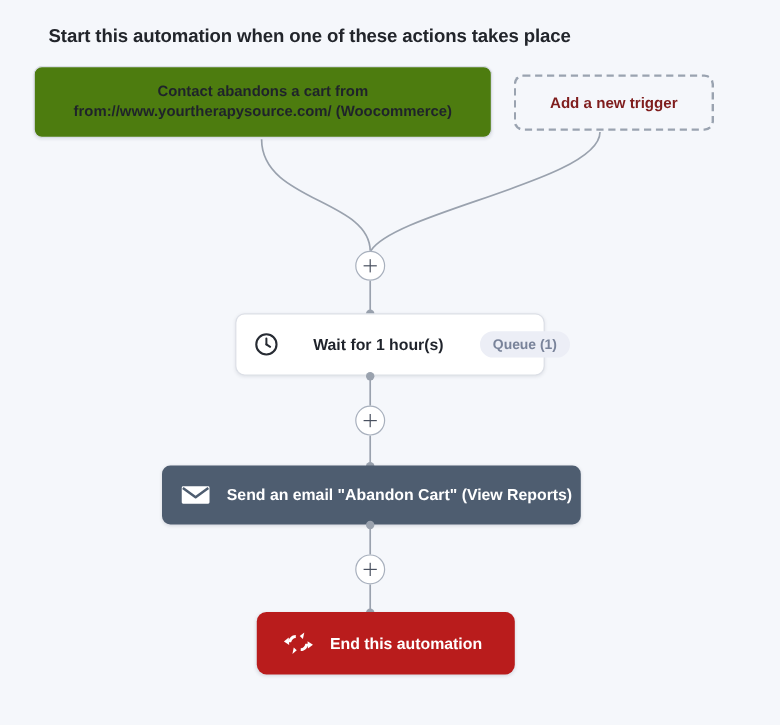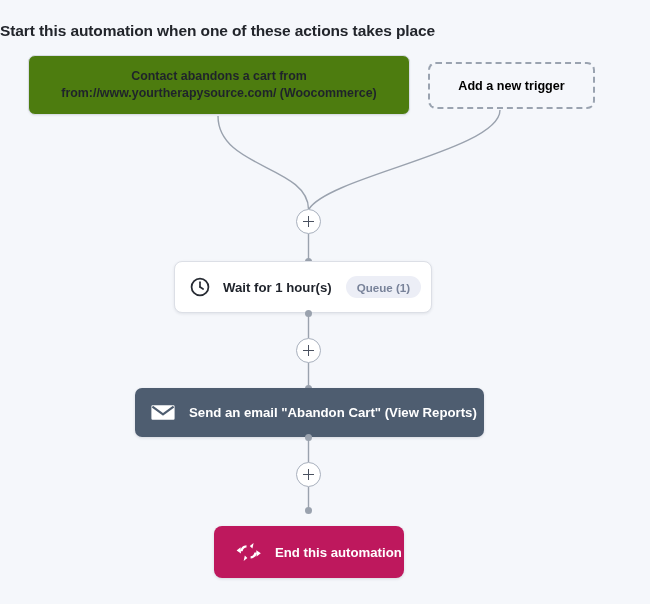--- a/index.html
+++ b/index.html
@@ -18,20 +18,21 @@
     width: 650px;
     height: 604px;
   }
 
   
   .page-title {
     position: absolute;
     left: 0;
     top: 22px;
     width: 516px;
+    text-align: center;
     font-size: 15.5px;
     font-weight: bold;
     color: #22252b;
     letter-spacing: -0.1px;
   }
 
   
   #wires {
     position: absolute;
     left: 0;
@@ -80,35 +81,35 @@
     height: 47px;
     background: transparent;
     border: 2px dashed #9aa3b0;
     border-radius: 8px;
     justify-content: center;
     cursor: pointer;
   }
   .add-trigger .label {
     font-size: 12.6px;
     font-weight: bold;
-    color: #000000;
+    color: #7f1d1d;
   }
 
   
   .wait-card {
-    left: 174px;
+    left: 196px;
     top: 261px;
     width: 258px;
     height: 52px;
     background: #ffffff;
     border: 1px solid #dcdfe6;
     border-radius: 8px;
     box-shadow: 0 1px 3px rgba(40,48,64,0.10);
     padding-left: 14px;
-    gap: 12px;
+    gap: 28px;
   }
   .wait-card .label {
     font-size: 13.2px;
     font-weight: bold;
     color: #1f232b;
     white-space: nowrap;
   }
   .queue-badge {
     background: #eceef6;
     color: #79839a;
@@ -137,29 +138,28 @@
     font-size: 13.2px;
     font-weight: bold;
     color: #ffffff;
     white-space: nowrap;
   }
 
   
   .end-card {
     left: 214px;
     top: 510px;
-    width: 190px;
+    width: 215px;
     height: 52px;
-    background: #be185d;
+    background: #b91c1c;
     border-radius: 8px;
     box-shadow: 0 1px 3px rgba(40,48,64,0.15);
     padding-left: 22px;
     gap: 13px;
     cursor: pointer;
-    margin-top: 16px;
   }
   .end-card .label {
     font-size: 13.2px;
     font-weight: bold;
     color: #ffffff;
     white-space: nowrap;
   }
 
   
   .icon {

